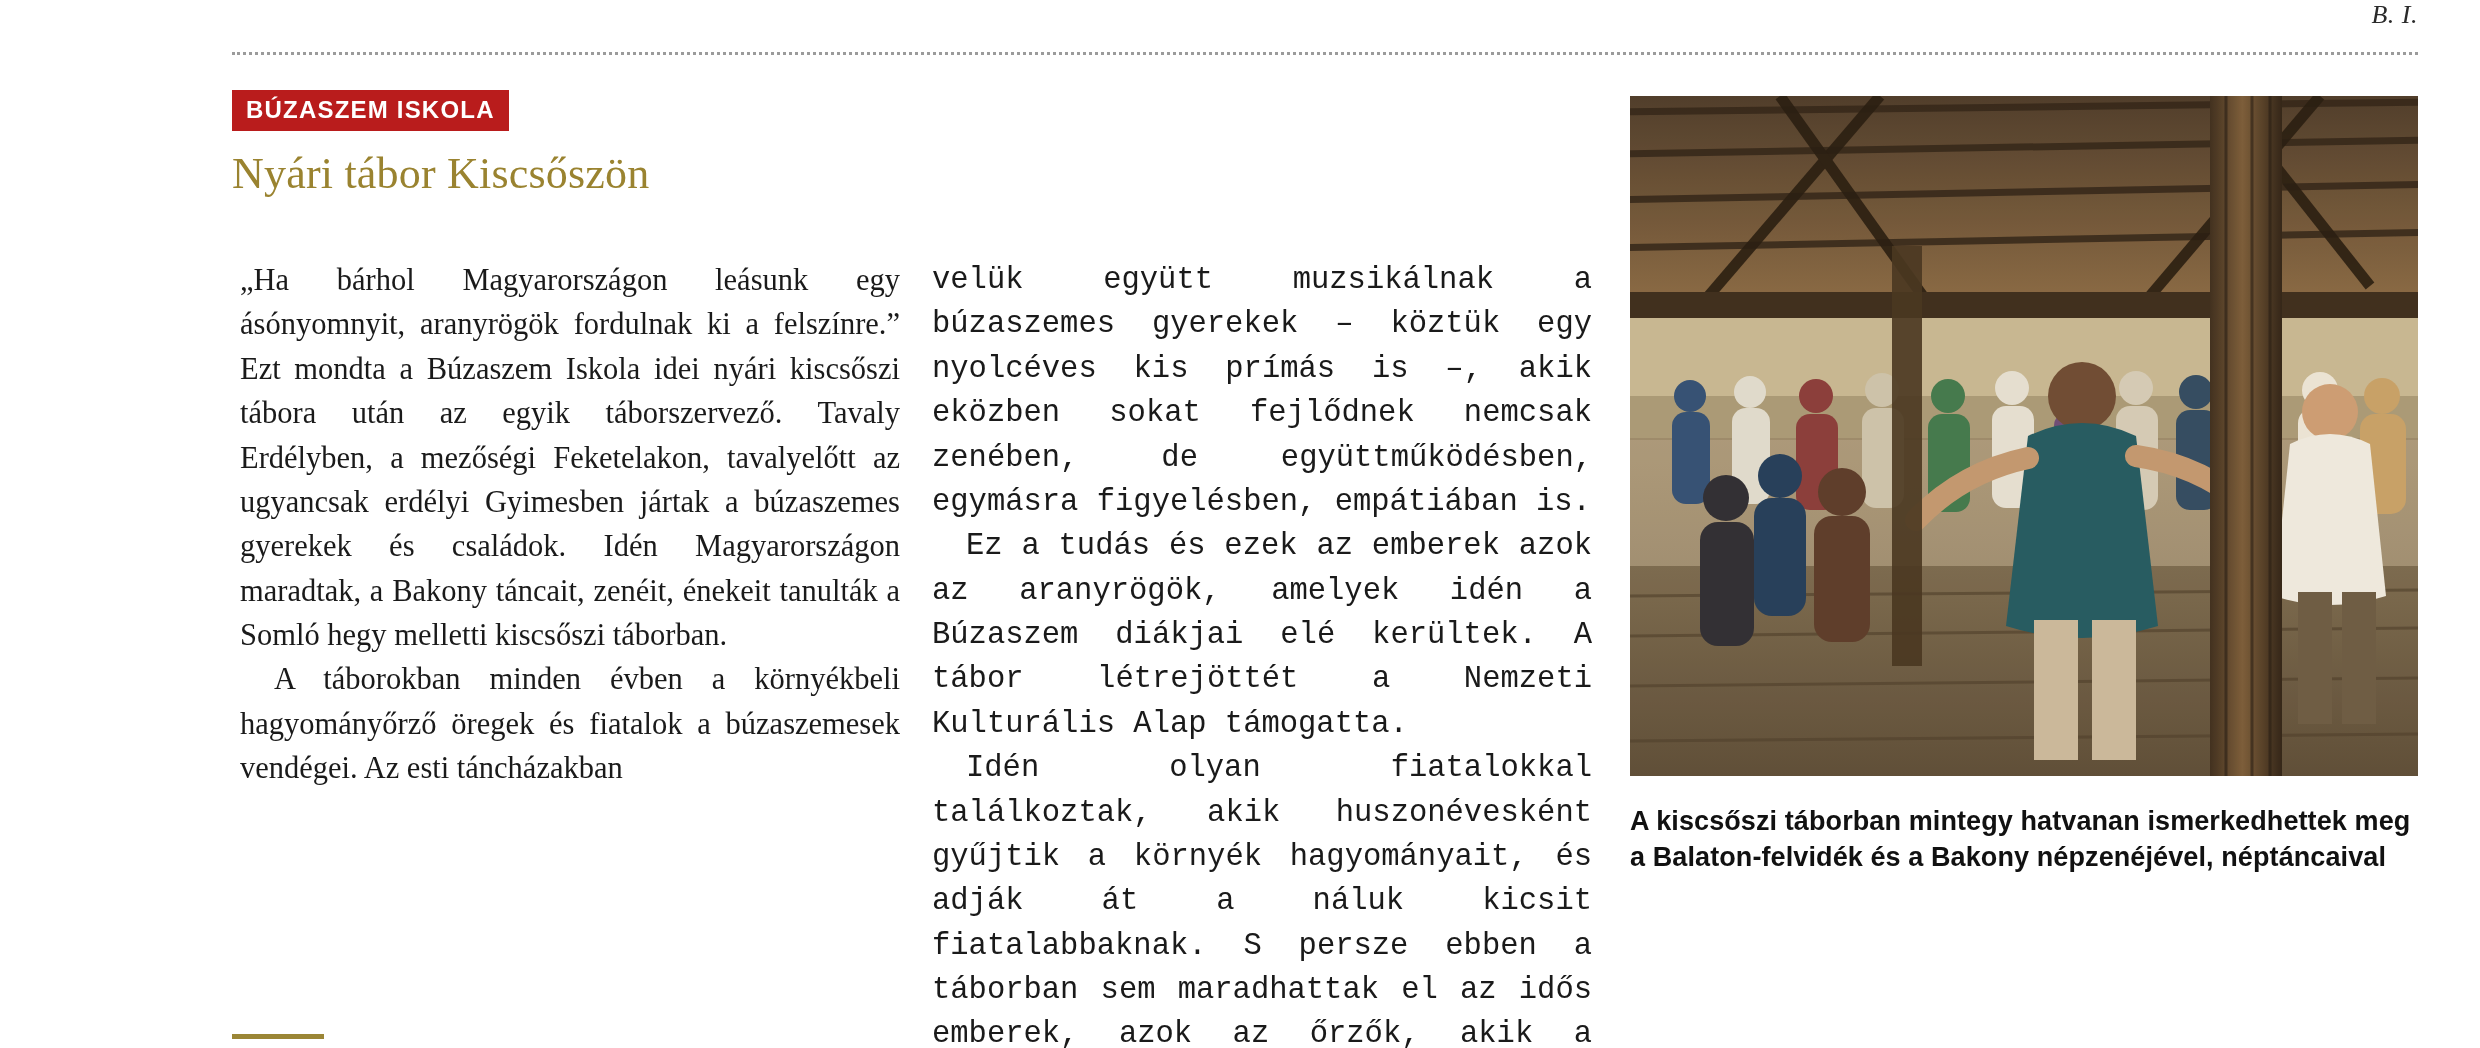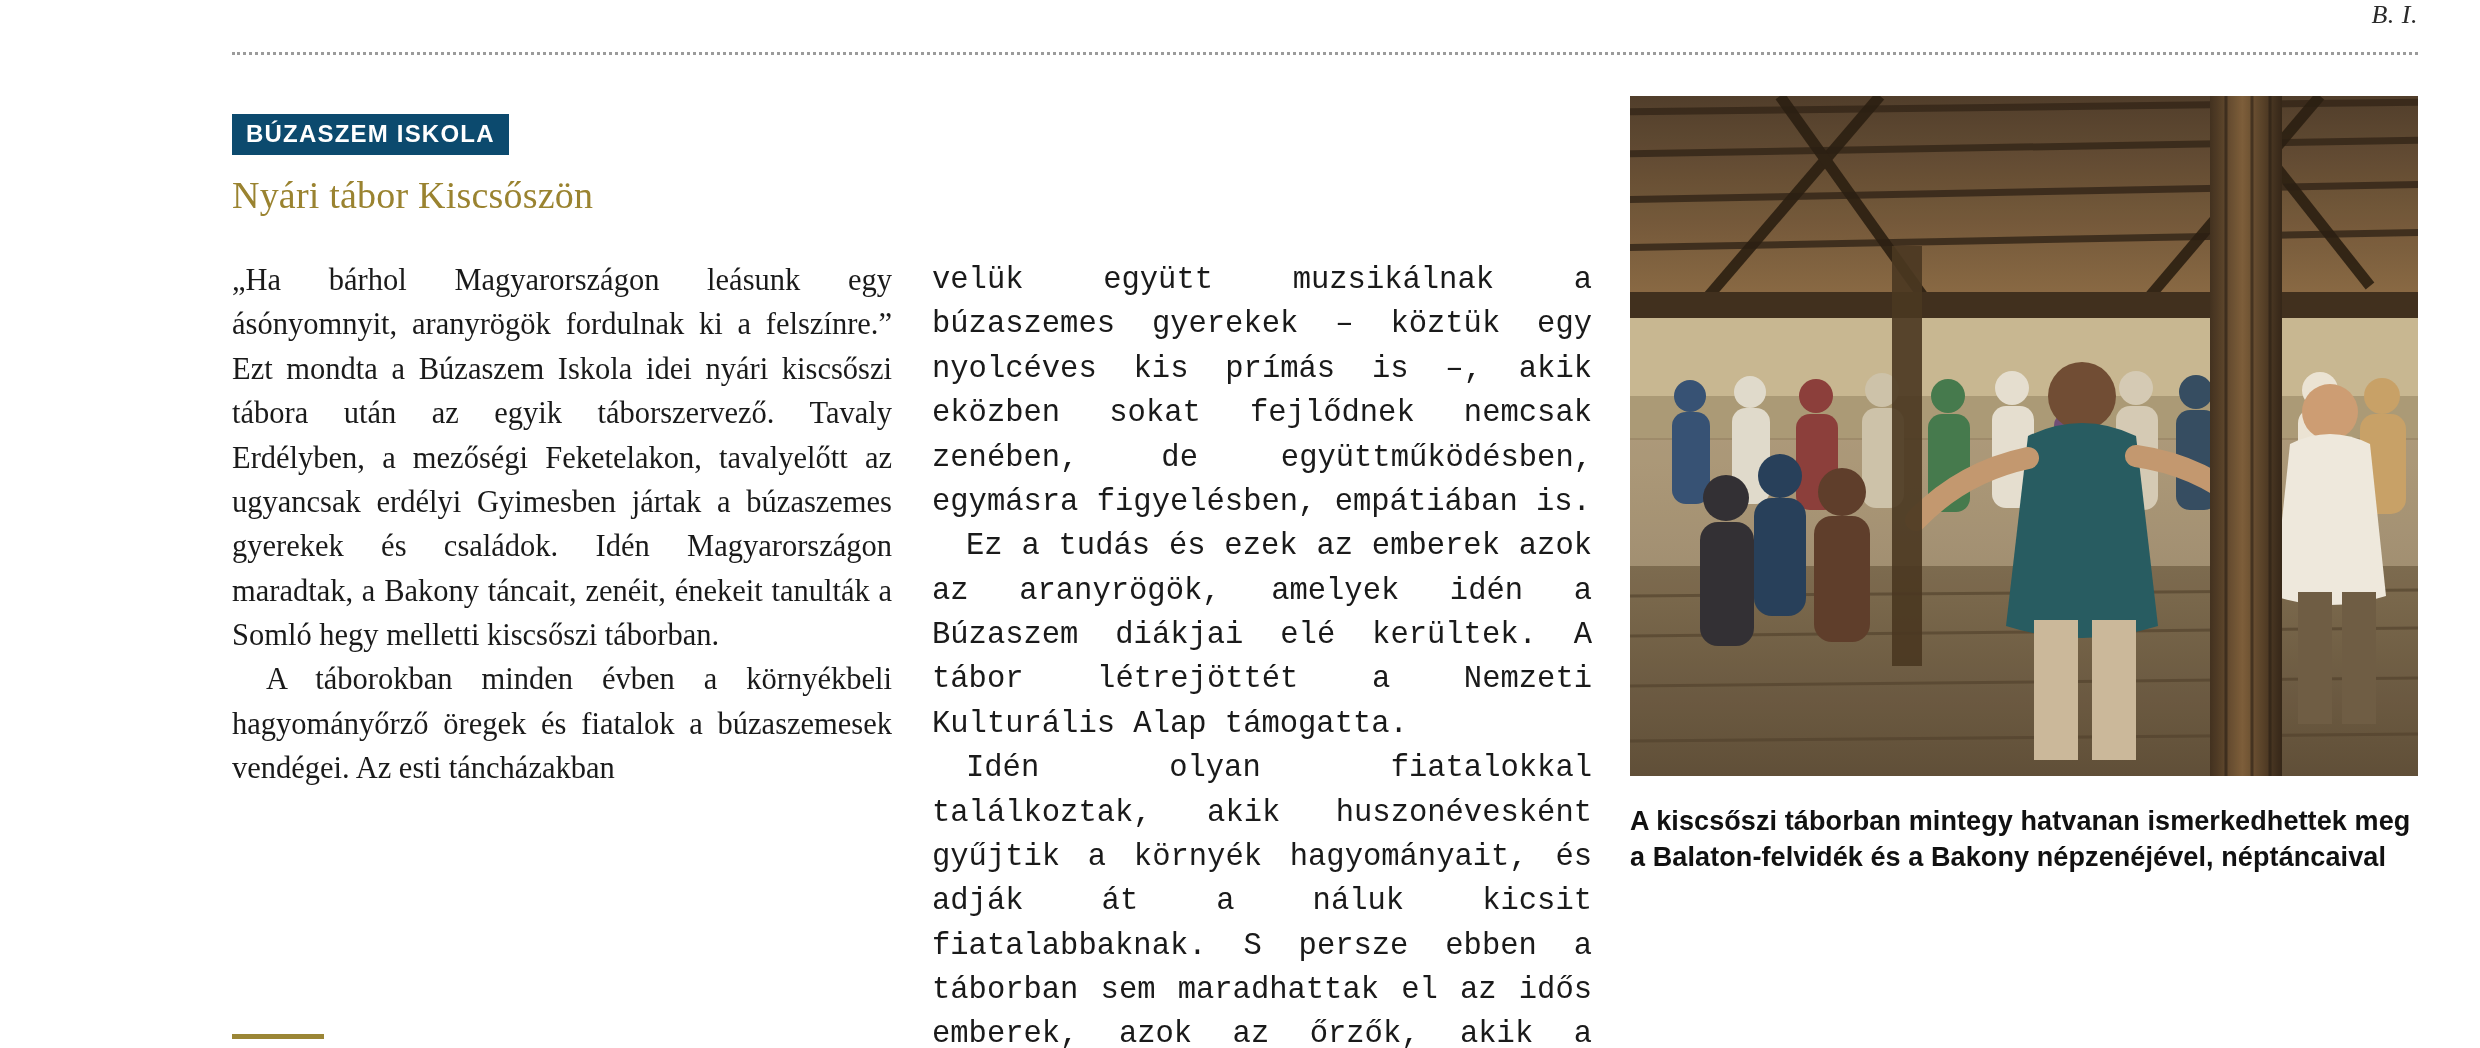--- a/index.html
+++ b/index.html
@@ -59,35 +59,34 @@
   .content {
     position: absolute;
     left: 232px;
     top: 90px;
     width: 2186px;
   }
 
   
   .kicker {
     display: inline-block;
-    background: #0c4a6e;
+    background: #b91c1c;
     color: #ffffff;
     font-family: "Liberation Sans", sans-serif;
     font-weight: bold;
     font-size: 24px;
     letter-spacing: 1.2px;
     padding: 8px 14px 9px 14px;
     line-height: 1;
-    margin-top: 24px;
   }
 
   .headline {
     margin: 20px 4px 0 0;
     font-family: "Liberation Serif", serif;
-    font-size: 38px;
+    font-size: 44px;
     line-height: 1.06;
     color: #9a8330;
     font-weight: normal;
     letter-spacing: .2px;
   }
 
   
   .columns {
     position: absolute;
     left: 232px;
@@ -98,21 +97,21 @@
   .col {
     position: absolute;
     top: 0;
     width: 660px;
     font-size: 30.5px;
     line-height: 1.455;
     text-align: justify;
     text-justify: inter-word;
     hyphens: manual;
   }
-  .col.c1 { left: 0px; }
+  .col.c1 { left: 8px; }
   .col.c2 { left: 700px; font-family: Liberation Mono, monospace; }
 
   .col p {
     margin: 0;
   }
   .col p + p {
     text-indent: 34px;
   }
   .col p.no-indent { text-indent: 0; }
 

